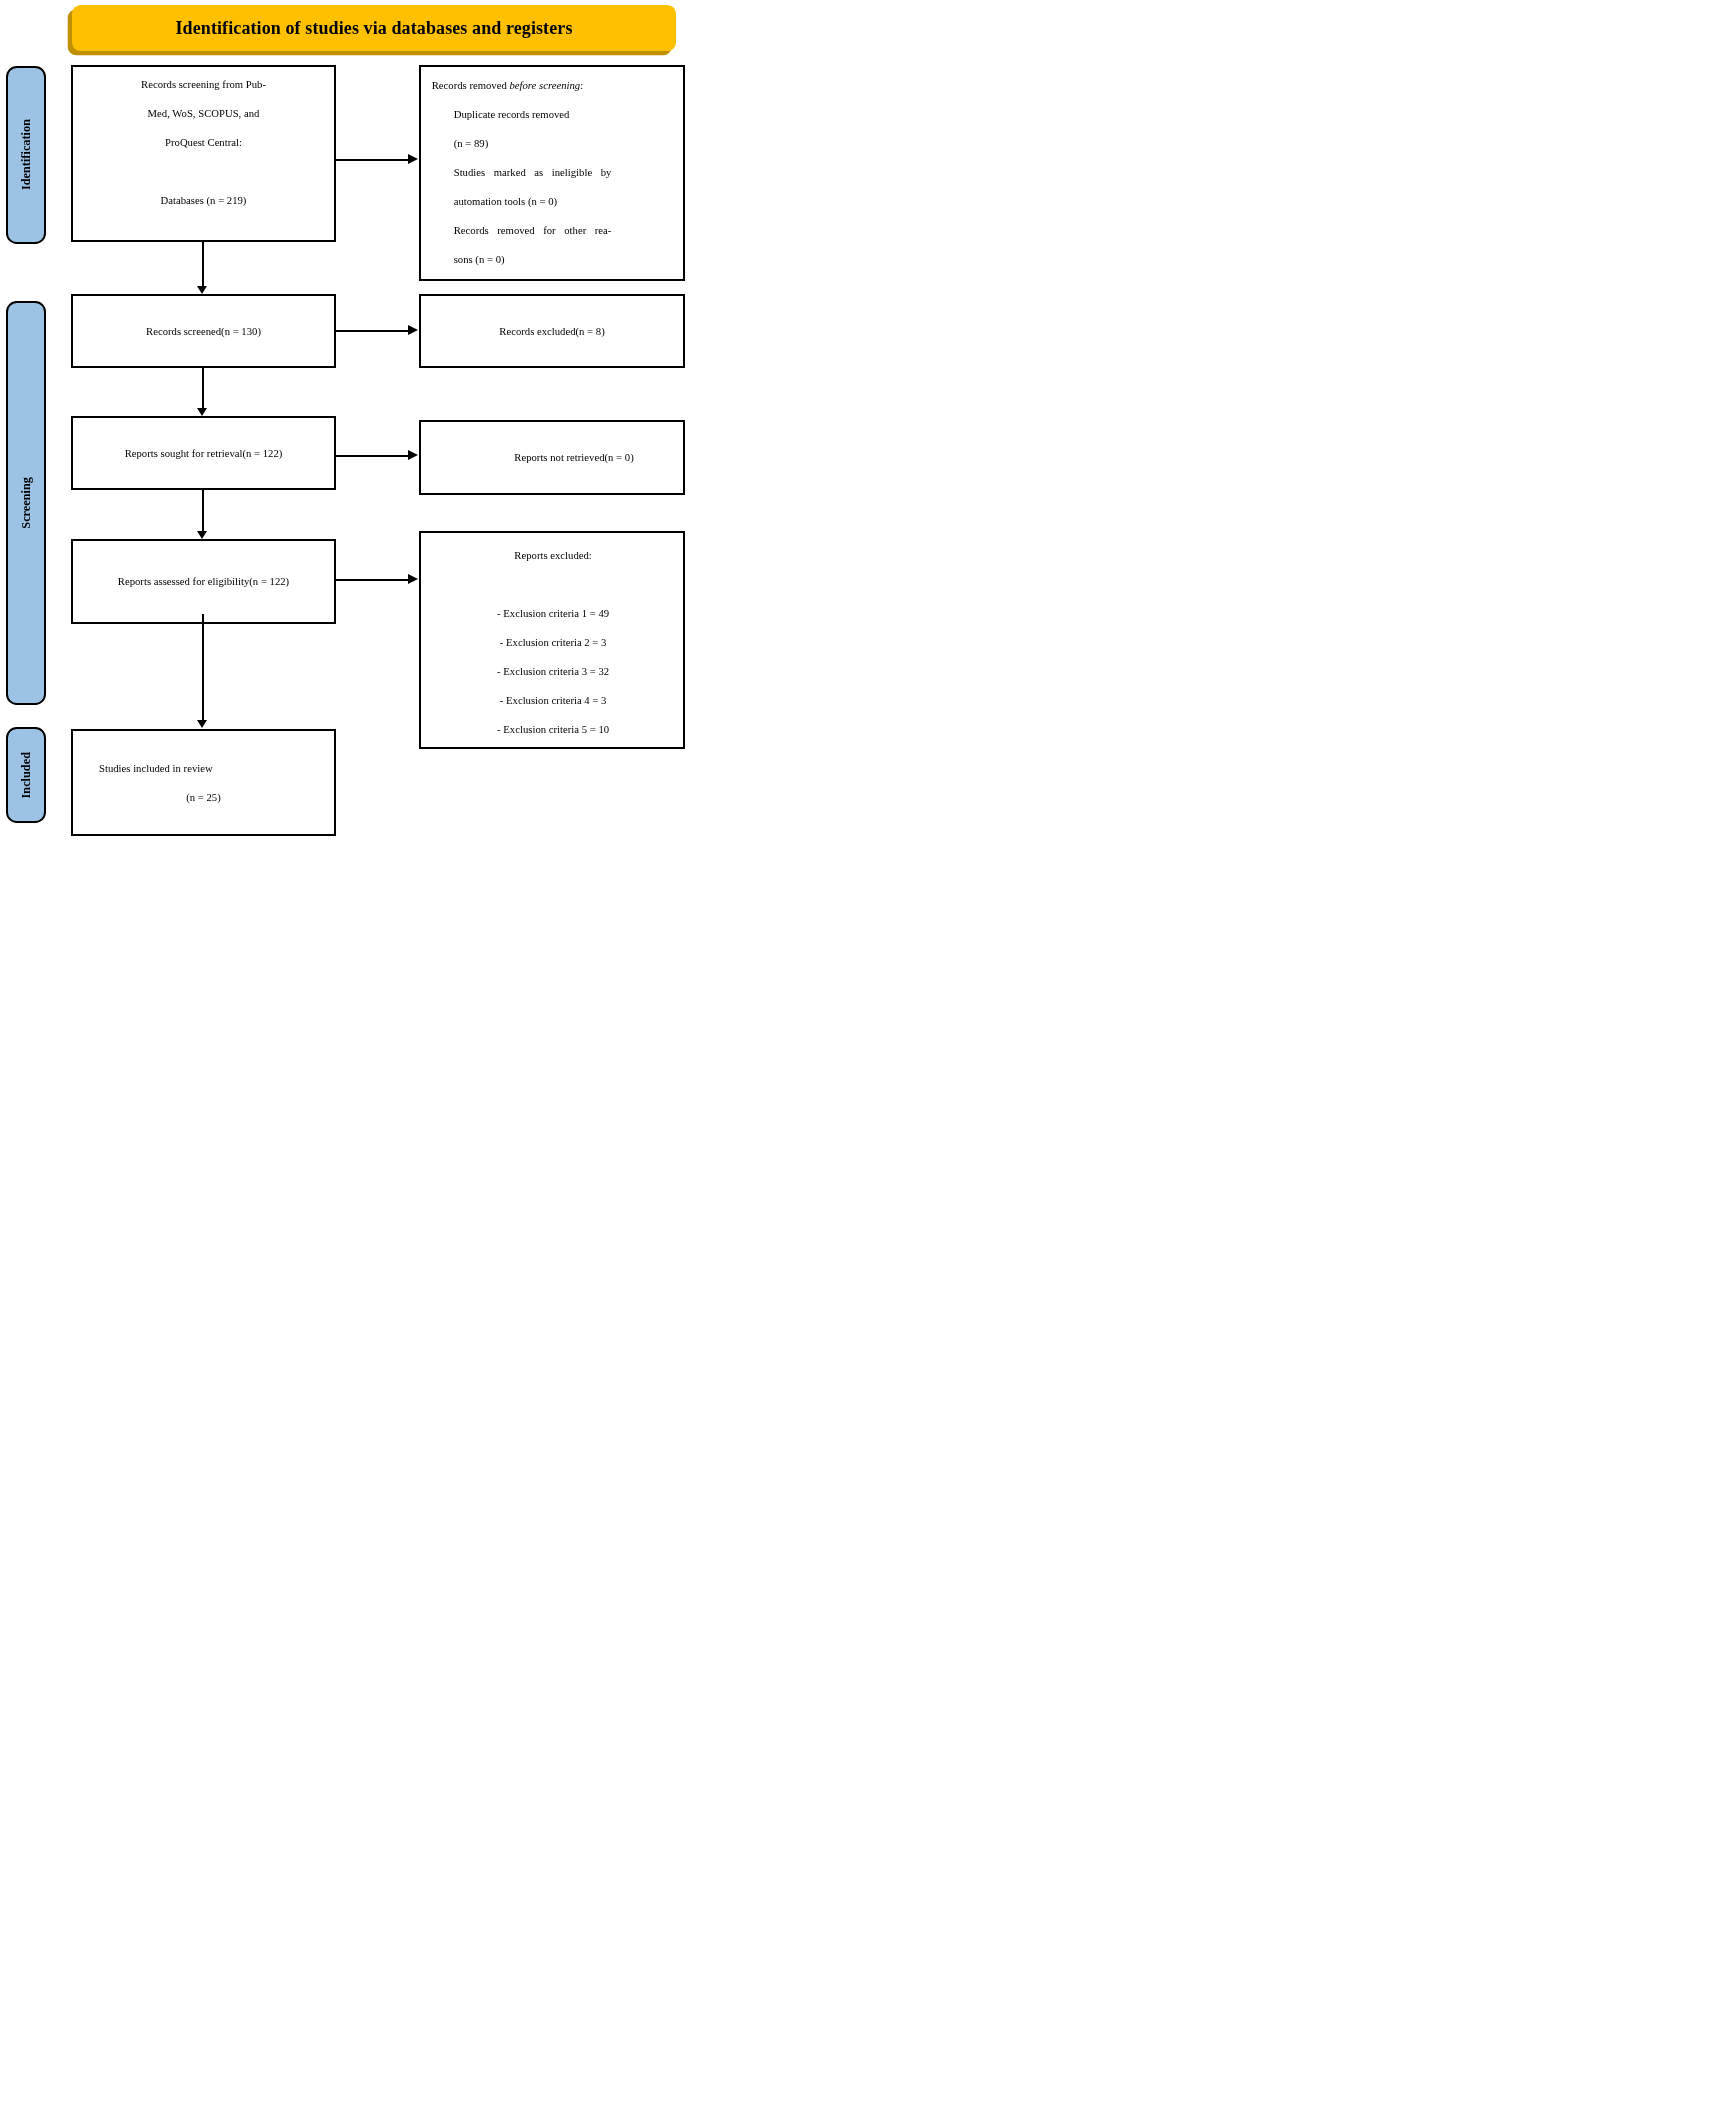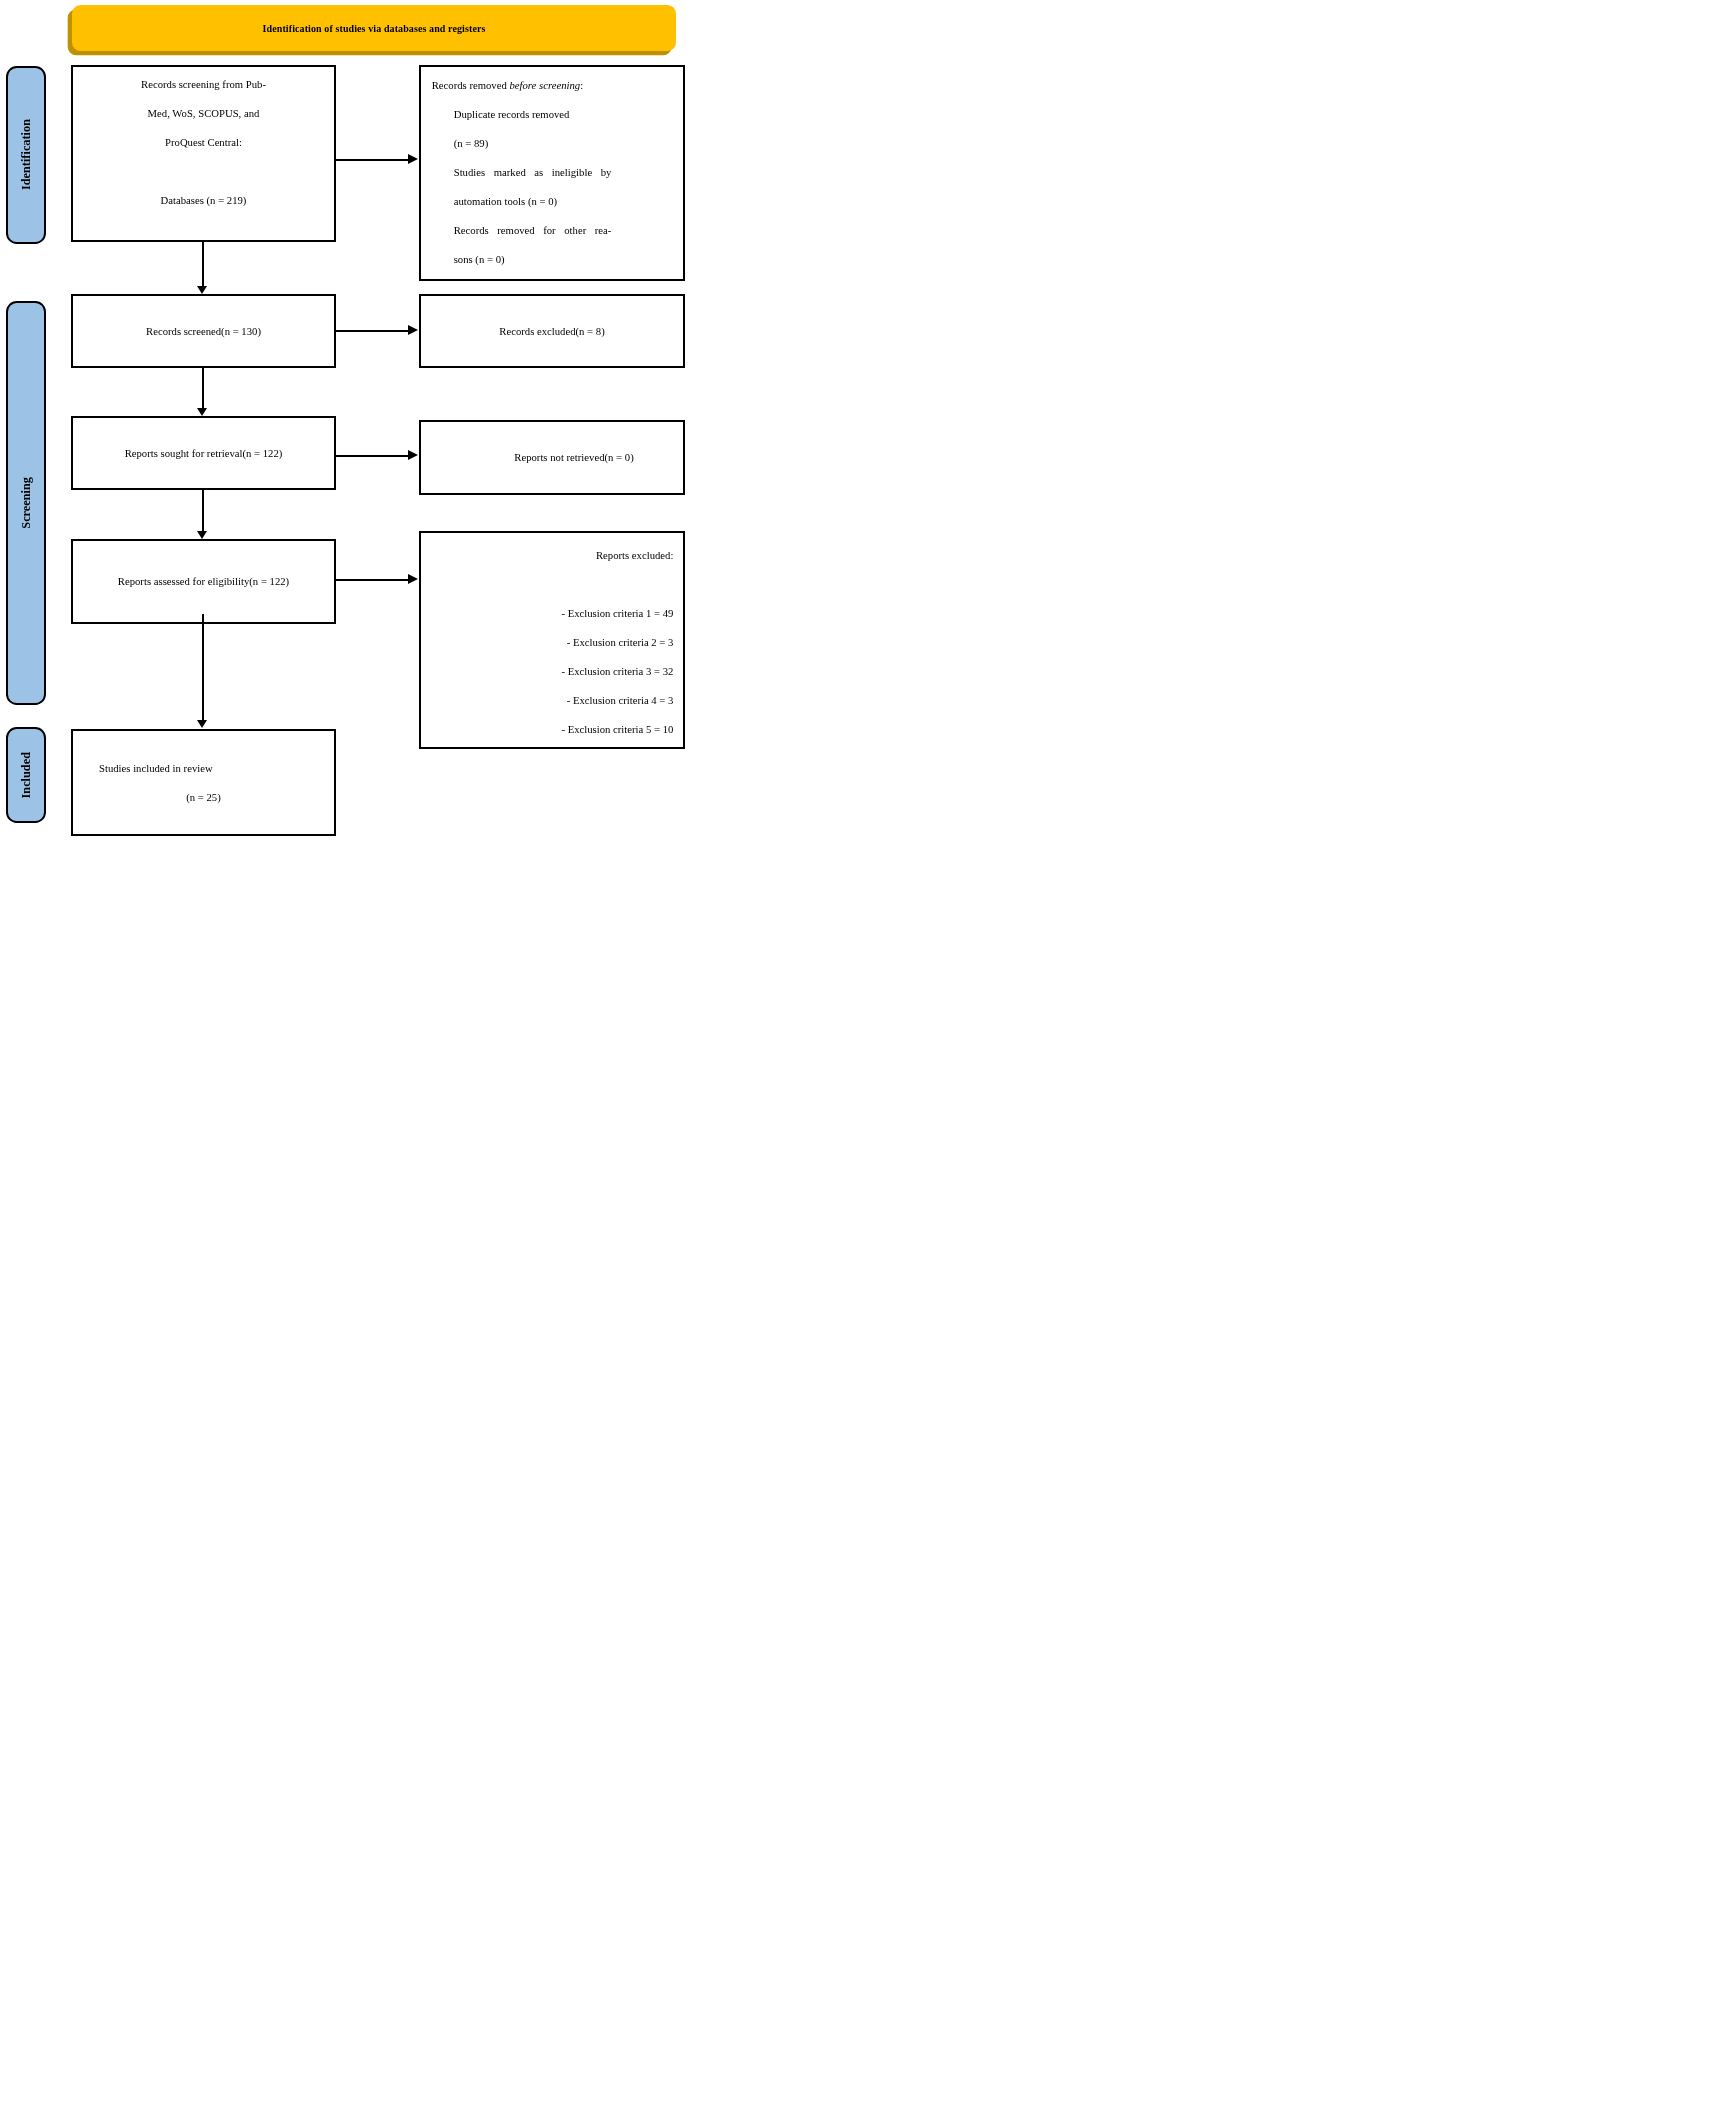--- a/index.html
+++ b/index.html
@@ -17,21 +17,21 @@
   .banner {
     position: absolute;
     left: 72px; top: 5.4px;
     width: 604px; height: 46px;
     background: #FFC000;
     border-radius: 8.6px;
     box-shadow: -4.3px 4.3px 0 0 #BF9000;
     display: flex; align-items: center; justify-content: center;
   }
   .banner-title {
-    font-size: 10px; font-weight: bold; letter-spacing: 0.1px;
+    font-size: 18px; font-weight: bold; letter-spacing: 0.1px;
   }
 
   
   .stage {
     position: absolute;
     left: 6.4px; width: 40px;
     background: #9CC3E6;
     border: 2.7px solid #000;
     border-radius: 10.7px;
     box-sizing: border-box;
@@ -59,21 +59,21 @@
   .col-left  { left: 71px; width: 265px; }
   .col-right { left: 419px; width: 266px; }
 
   .box-records-identified { top: 65px; height: 177px; text-align: center; padding-top: 3.2px; }
   .box-records-removed    { top: 65px; height: 216px; padding: 4.3px 9.6px 0 10.7px; text-align: left; }
   .box-records-screened   { top: 294px; height: 74px; }
   .box-records-excluded   { top: 294px; height: 74px; }
   .box-reports-sought     { top: 416px; height: 74px; }
   .box-reports-not-retrieved { top: 420px; height: 75px; padding-left: 44px; }
   .box-reports-assessed   { top: 539px; height: 85px; }
-  .box-reports-excluded   { top: 531px; height: 218px; padding: 8px 9.6px 0 11.8px; text-align: right; }
+  .box-reports-excluded   { top: 531px; height: 218px; padding: 8px 9.6px 0 11.8px; text-align: center; }
   .box-studies-included   { top: 729px; height: 107px; }
 
   .center2 {
     display: flex; flex-direction: row;
     align-items: center; justify-content: center;
     text-align: center;
   }
 
   .indent { margin-left: 22px; }
   .just   { word-spacing: 0.55em; }

